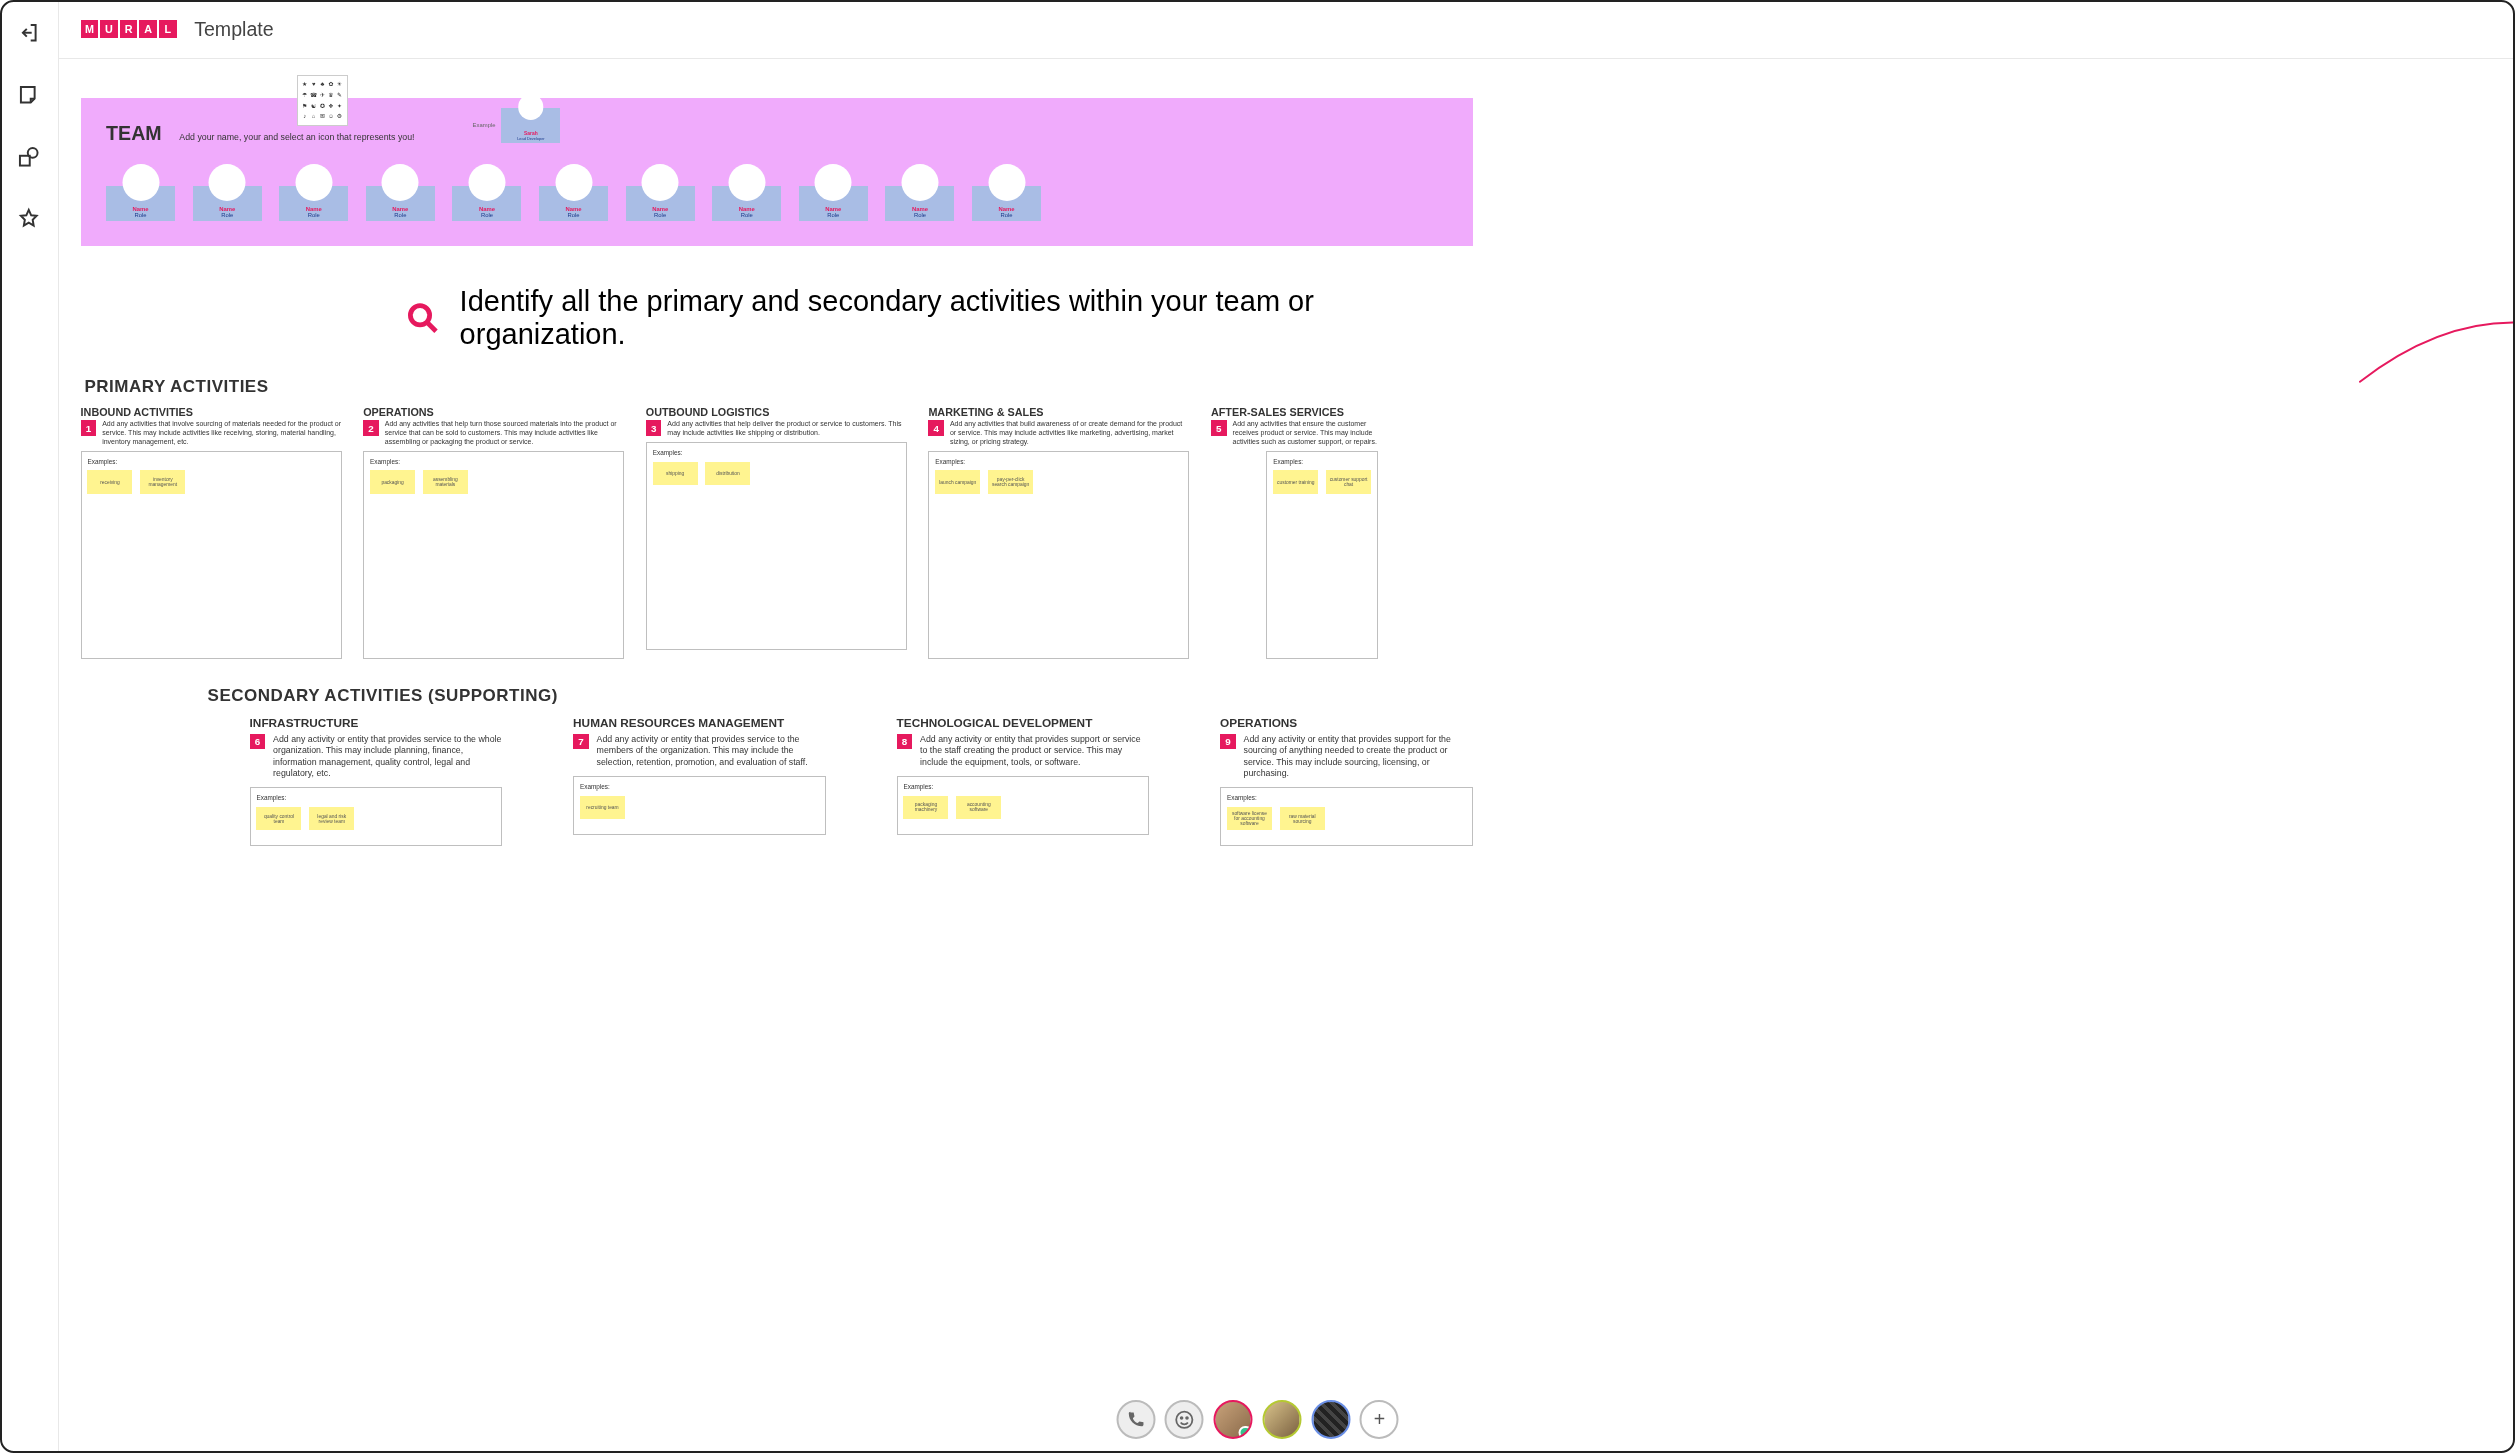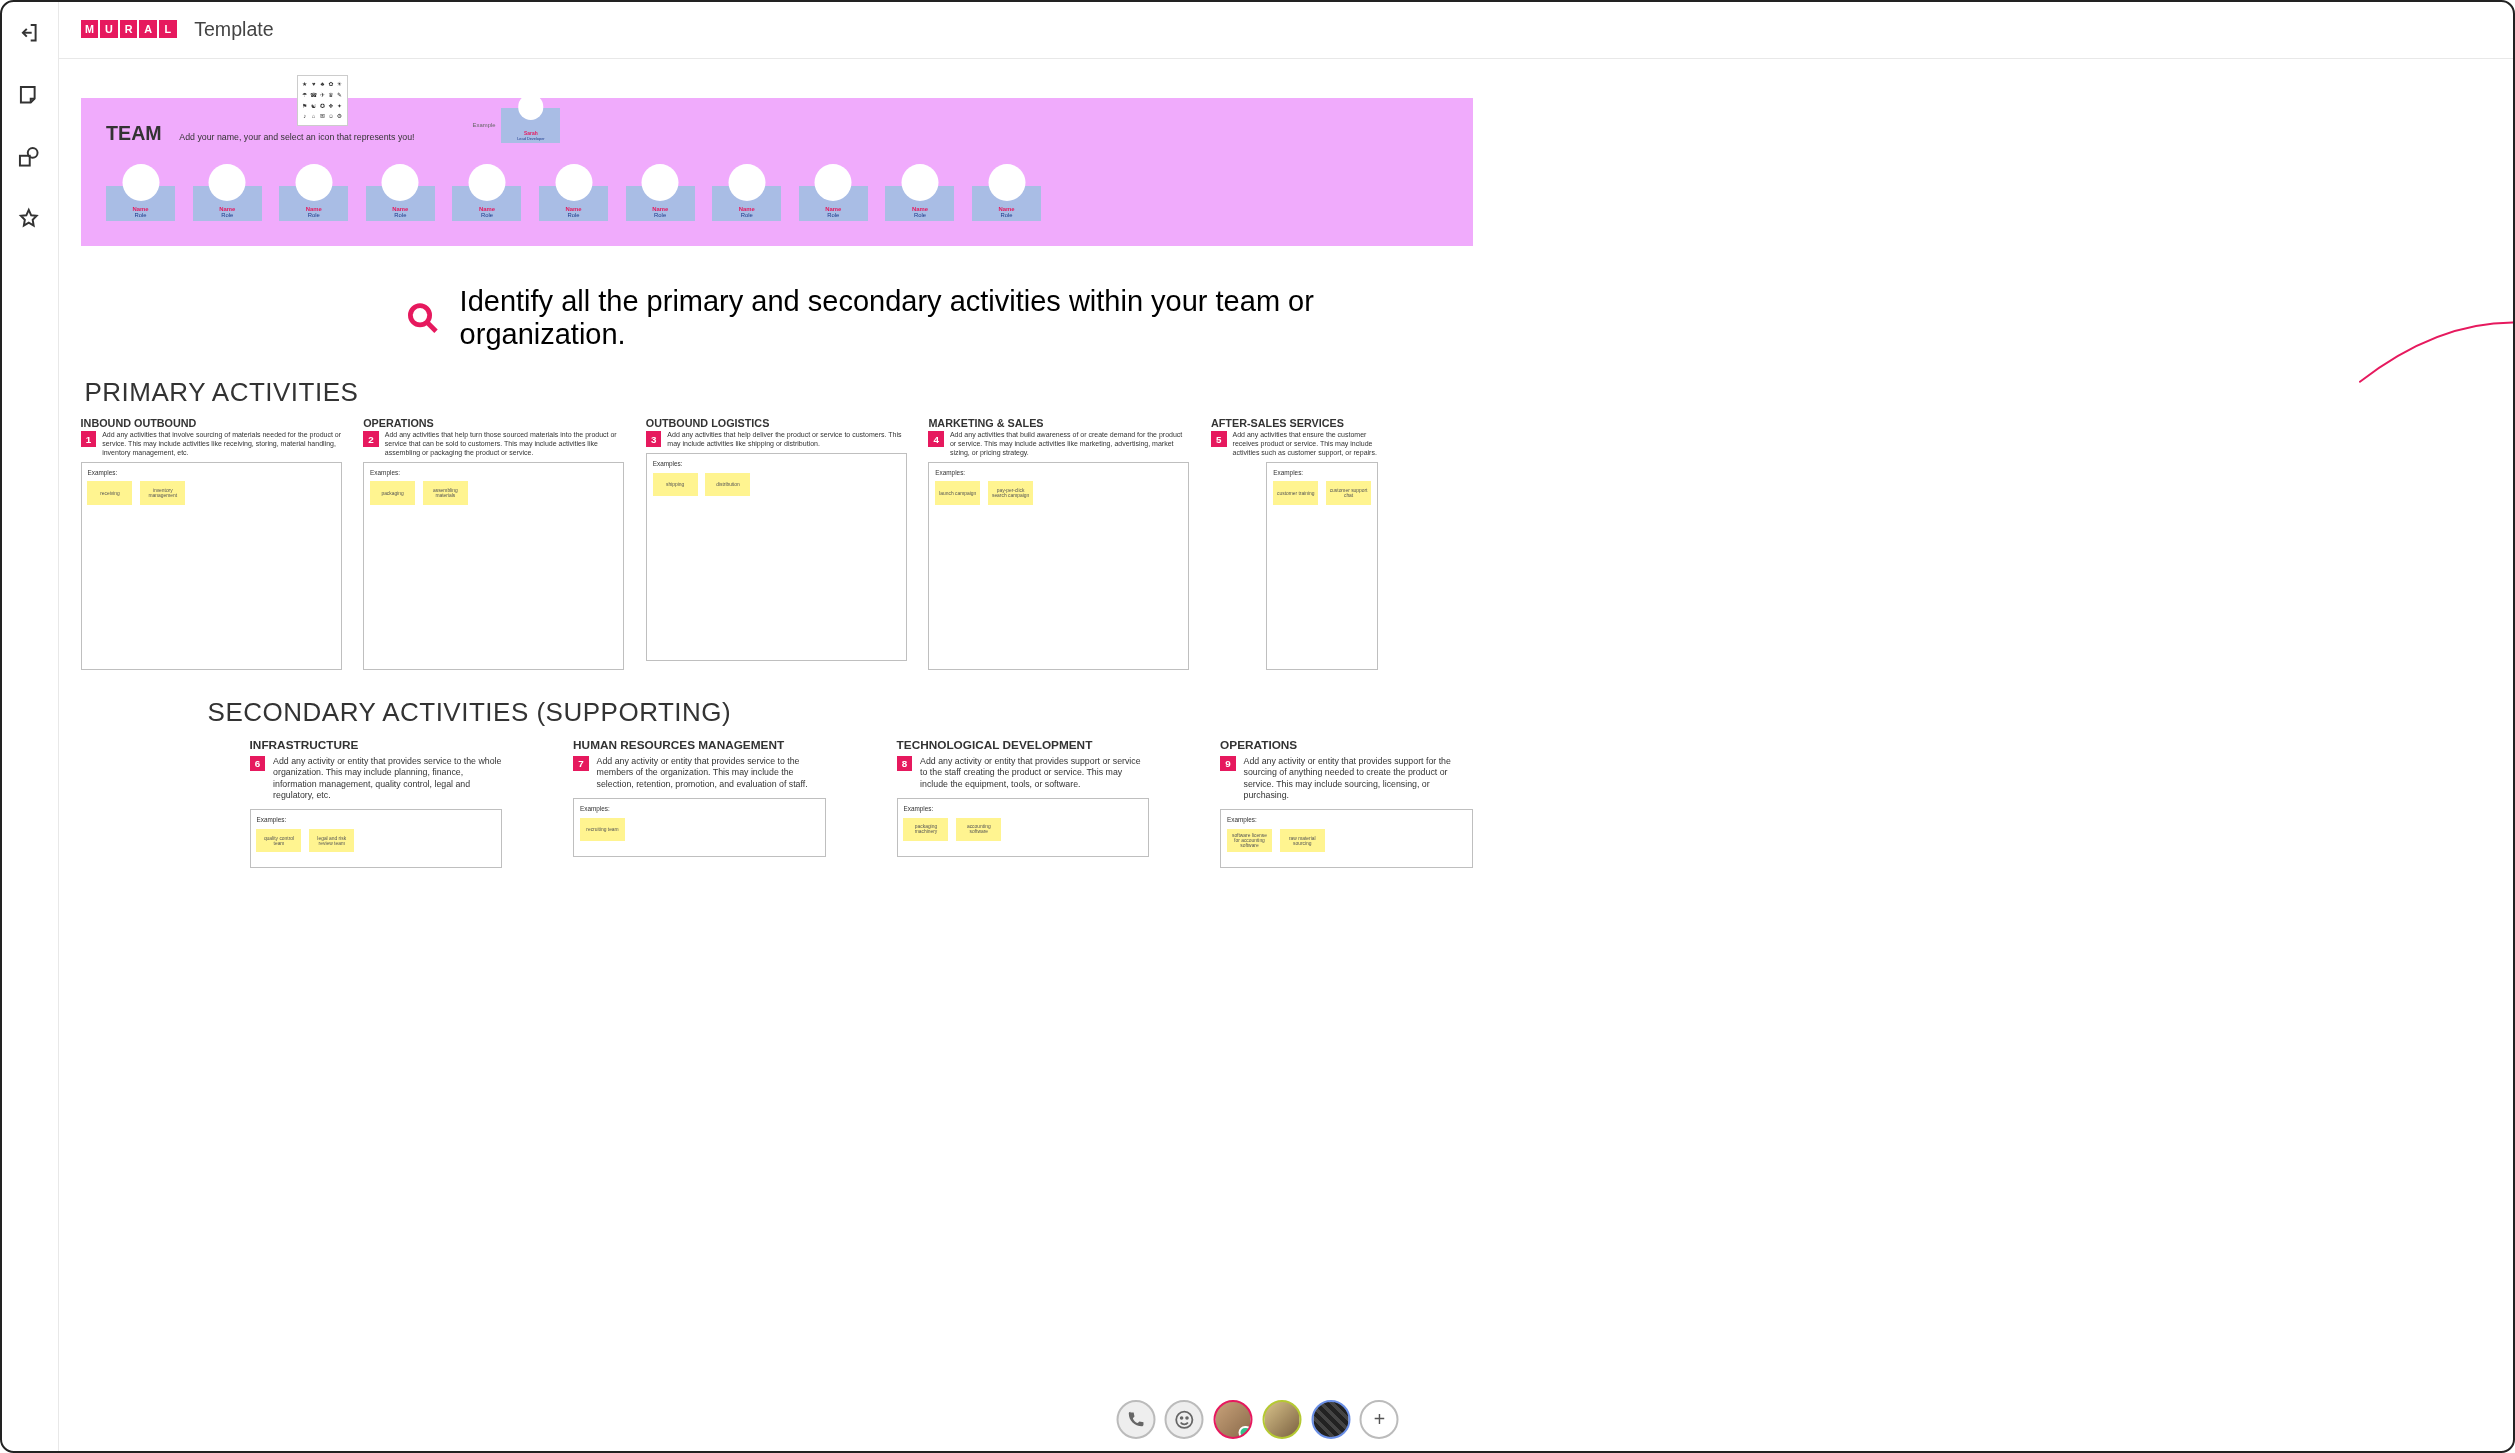--- a/index.html
+++ b/index.html
@@ -31,21 +31,21 @@
   .team-slot { width:69px; height:35px; background:#a9bde5; position:relative; display:flex; flex-direction:column; align-items:center; justify-content:flex-end; font-size:5.9px; padding-bottom:2.9px; }
   .team-slot .circle { position:absolute; top:-21.6px; left:50%; transform:translateX(-50%); width:37px; height:37px; background:#fff; border-radius:50%; }
   .team-slot .nm { color:#e6195e; font-weight:600; }
   .team-slot .rl { color:#1b3a8a; }
   
   .identify { display:flex; align-items:center; gap:17.6px; margin: 39px 0 25.5px 323px; }
   .mag { width:39px; height:39px; color:#e6195e; }
   .identify-text { font-size:29px; color:#000000; }
   .curve { position:absolute; right:-19.6px; top: 255px; width:176px; height:78px; }
   
-  .section-title { font-size:26px; font-weight:400; margin: 0 0 9.8px 3.9px; letter-spacing:0.5px;}
+  .section-title { font-size:17px; font-weight:700; margin: 0 0 9.8px 3.9px; letter-spacing:0.5px;}
   .section-title.secondary { margin-left: 127px; margin-top: 27.4px; }
   
   .prow { display:flex; gap:21.6px; }
   .pbox { width:261px; display:flex; flex-direction:column; }
   .pbox.last { width:167px;align-items:flex-end; } 
   .pbox-head { display:flex; flex-direction:column; gap:2px; margin-bottom:3.9px; }
   .pbox-title { font-weight:700; font-size:10.8px; }
   .pbox-desc-row { display:flex; gap:5.9px; align-items:flex-start; }
   .numsq { width:15.7px; height:15.7px; background:#e6195e; color:#fff; font-size:9.8px; font-weight:700; display:flex; align-items:center; justify-content:center; flex:none; }
   .pbox-desc { font-size:7px; line-height:1.25; color:#333; }
@@ -220,21 +220,21 @@
         <div class="identify-text">Identify all the primary and secondary activities within your team or organization.</div>
       </div>
       <svg class="curve" viewBox="0 0 180 80">
             <path d="M0 70 Q 90 0 180 10" stroke="#e6195e" stroke-width="2" fill="none"></path>
           </svg>
 
       <div class="section-title">PRIMARY ACTIVITIES</div>
       <div class="prow" id="prow">
             <div class="pbox">
               <div class="pbox-head">
-                <div class="pbox-title">INBOUND OUTBOUND</div>
+                <div class="pbox-title">INBOUND ACTIVITIES</div>
                 <div class="pbox-desc-row">
                   <div class="numsq">1</div>
                   <div class="pbox-desc">Add any activities that involve sourcing of materials needed for the product or service. This may include activities like receiving, storing, material handling, inventory management, etc.</div>
                 </div>
               </div>
               <div class="pbox-body">
                 <div class="ex-label">Examples:</div>
                 <div class="stickies">
                   <div class="sticky">receiving</div>
                   <div class="sticky">inventory management</div>

